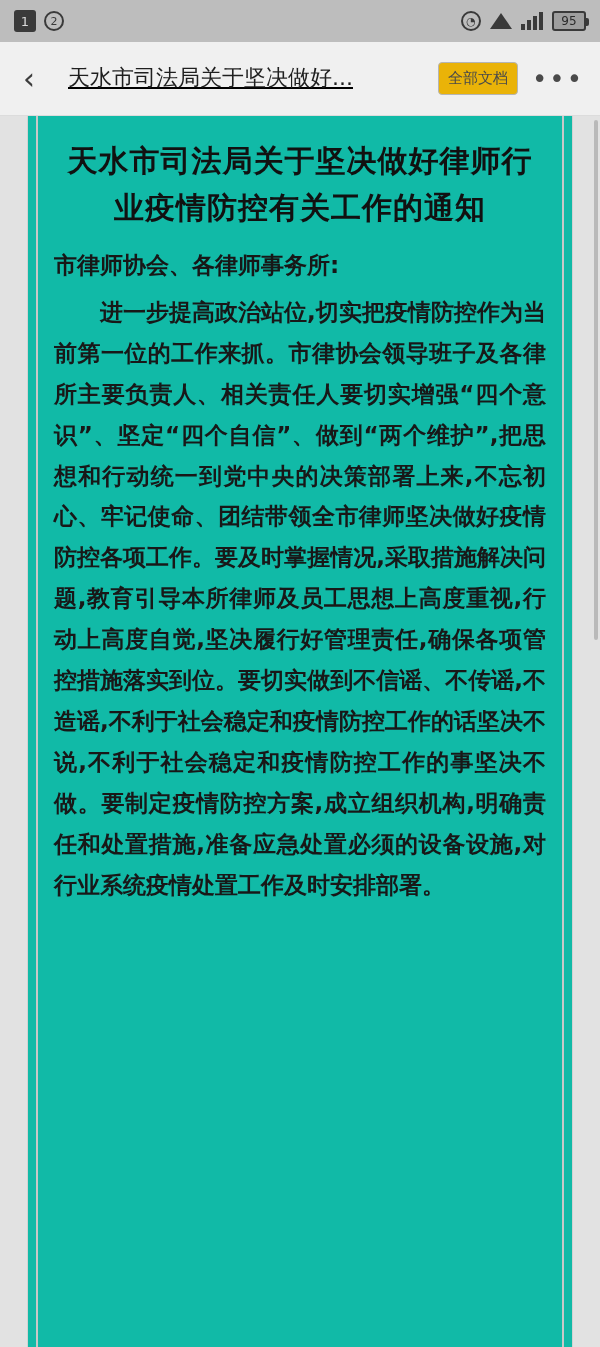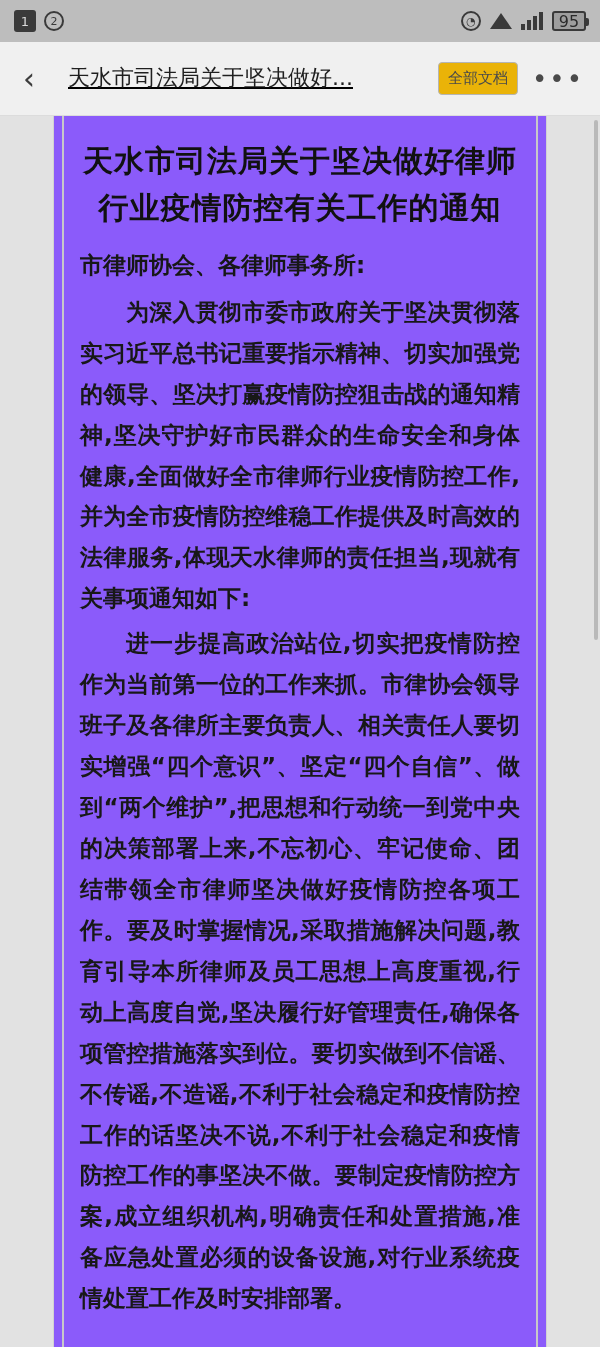--- a/index.html
+++ b/index.html
@@ -56,21 +56,21 @@
     border: 2px solid #3a3a3a;
     border-radius: 50%;
     display: flex; align-items: center; justify-content: center;
     font-size: 11px;
     color: #3a3a3a;
   }
   .battery {
     width: 34px; height: 20px;
     border: 2px solid #3a3a3a;
     border-radius: 3px;
-    font-size: 16px;
+    font-size: 12px;
     color: #2a2a2a;
     display: flex; align-items: center; justify-content: center;
     position: relative;
     background: #9e9e9e;
   }
   .battery:after {
     content: "";
     position: absolute;
     right: -5px; top: 5px;
     width: 3px; height: 8px;
@@ -152,22 +152,22 @@
   
   .doc-scroll {
     flex: 1 1 auto;
     position: relative;
     background: #e2e2e2;
     overflow: hidden;
     display: flex;
     justify-content: center;
   }
   .paper {
-    width: 492px;
-    background: #8b5cf6;
+    width: 544px;
+    background: #14b8a6;
     padding: 22px 26px 10px 26px;
     position: relative;
     box-shadow: 0 0 0 1px #d0d0d0;
     filter: contrast(1.03);
   }
   .paper:before, .paper:after {
     content: "";
     position: absolute;
     top: 0; bottom: 0;
     width: 2px;
@@ -249,19 +249,18 @@
       <div class="doc-title">天水市司法局关于坚决做好...</div>
     </div>
     <div class="all-docs-btn">全部文档</div>
     <div class="more-btn">•••</div>
   </div>
 
   <div class="doc-scroll">
     <div class="paper">
       <div class="doc-heading">天水市司法局关于坚决做好律师行业疫情防控有关工作的通知</div>
       <div class="doc-salutation">市律师协会、各律师事务所:</div>
-      <div class="doc-para">为深入贯彻市委市政府关于坚决贯彻落实习近平总书记重要指示精神、切实加强党的领导、坚决打赢疫情防控狙击战的通知精神,坚决守护好市民群众的生命安全和身体健康,全面做好全市律师行业疫情防控工作,并为全市疫情防控维稳工作提供及时高效的法律服务,体现天水律师的责任担当,现就有关事项通知如下:</div>
       <div class="doc-para">进一步提高政治站位,切实把疫情防控作为当前第一位的工作来抓。市律协会领导班子及各律所主要负责人、相关责任人要切实增强“四个意识”、坚定“四个自信”、做到“两个维护”,把思想和行动统一到党中央的决策部署上来,不忘初心、牢记使命、团结带领全市律师坚决做好疫情防控各项工作。要及时掌握情况,采取措施解决问题,教育引导本所律师及员工思想上高度重视,行动上高度自觉,坚决履行好管理责任,确保各项管控措施落实到位。要切实做到不信谣、不传谣,不造谣,不利于社会稳定和疫情防控工作的话坚决不说,不利于社会稳定和疫情防控工作的事坚决不做。要制定疫情防控方案,成立组织机构,明确责任和处置措施,准备应急处置必须的设备设施,对行业系统疫情处置工作及时安排部署。</div>
     </div>
     <div class="scrollbar"></div>
   </div>
 
 </div>
 
 </body></html>

